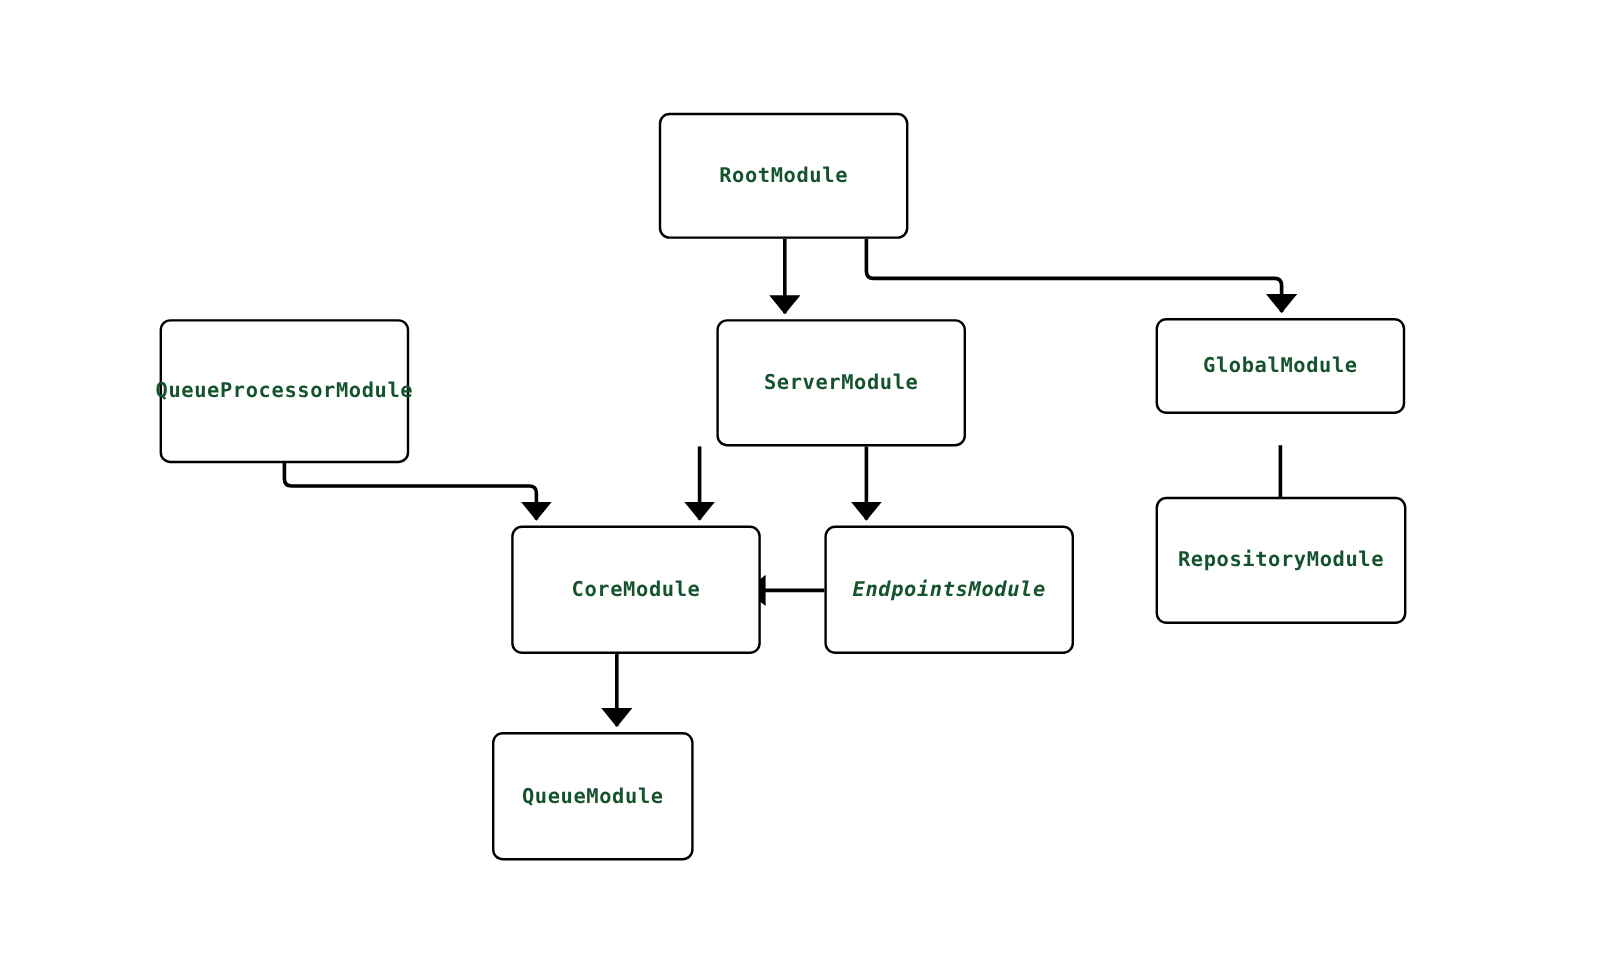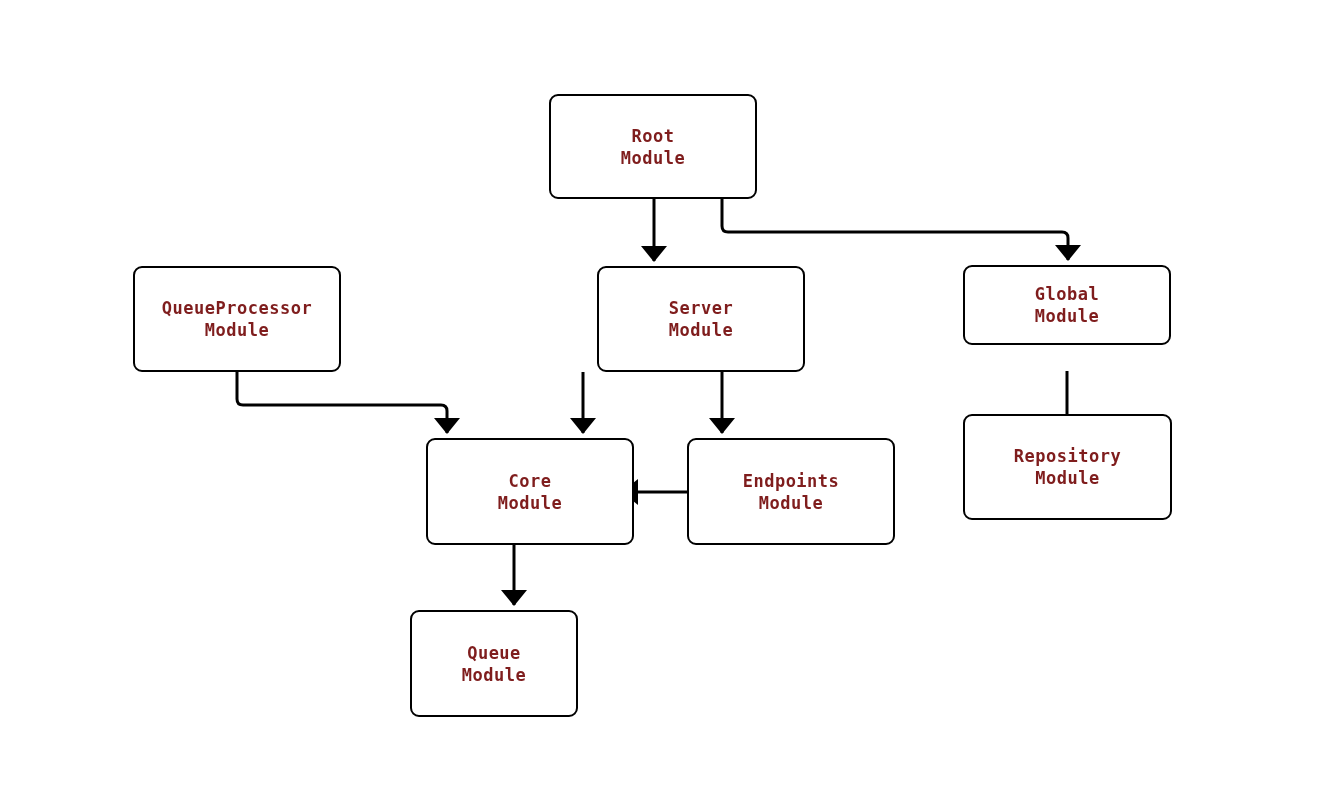--- a/index.html
+++ b/index.html
@@ -27,29 +27,29 @@
     stroke-width: 3;
     stroke-linecap: butt;
   }
   .node {
     position: absolute;
     box-sizing: border-box;
     border: 2.75px solid #000000;
     border-radius: 9px;
     background: #ffffff;
     display: flex;
-    flex-direction: column;
+    flex-direction: row;
     align-items: center;
     justify-content: center;
     text-align: center;
     font-family: "DejaVu Sans Mono", "Liberation Mono", monospace;
     font-weight: 700;
     font-size: 17px;
     line-height: 22px;
-    color: #7f1d1d;
+    color: #14532d;
     letter-spacing: 0.5px;
   }
   .node span {
     display: block;
     white-space: nowrap;
   }
 </style>
 </head>
 <body>
 
@@ -69,37 +69,37 @@
         <path class="edge" d="M687,492 L623,492" marker-end="url(#arrowhead)"></path>
         <path class="edge" d="M1067,371 L1067,433" marker-end="url(#arrowhead)"></path>
         <path class="edge" d="M514,545 L514,605" marker-end="url(#arrowhead)"></path>
       </g>
   </svg>
   <div id="node-group">
       <div class="node" style="left: 549px; top: 94px; width: 208px; height: 105px;">
         <span>Root</span>
         <span>Module</span>
       </div>
-      <div class="node" style="left: 133px; top: 266px; width: 208px; height: 106px;">
+      <div class="node" style="left: 133px; top: 266px; width: 208px; height: 120px;">
         <span>QueueProcessor</span>
         <span>Module</span>
       </div>
       <div class="node" style="left: 549px; top: 266px; width: 208px; height: 106px; margin-left: 48px;">
         <span>Server</span>
         <span>Module</span>
       </div>
       <div class="node" style="left: 963px; top: 265px; width: 208px; height: 80px;">
         <span>Global</span>
         <span>Module</span>
       </div>
       <div class="node" style="left: 410px; top: 438px; width: 208px; height: 107px; margin-left: 16px;">
         <span>Core</span>
         <span>Module</span>
       </div>
-      <div class="node" style="left: 687px; top: 438px; width: 208px; height: 107px;">
+      <div class="node" style="left: 687px; top: 438px; width: 208px; height: 107px; font-style: italic;">
         <span>Endpoints</span>
         <span>Module</span>
       </div>
       <div class="node" style="left: 963px; top: 414px; width: 209px; height: 106px;">
         <span>Repository</span>
         <span>Module</span>
       </div>
       <div class="node" style="left: 410px; top: 610px; width: 168px; height: 107px;">
         <span>Queue</span>
         <span>Module</span>

